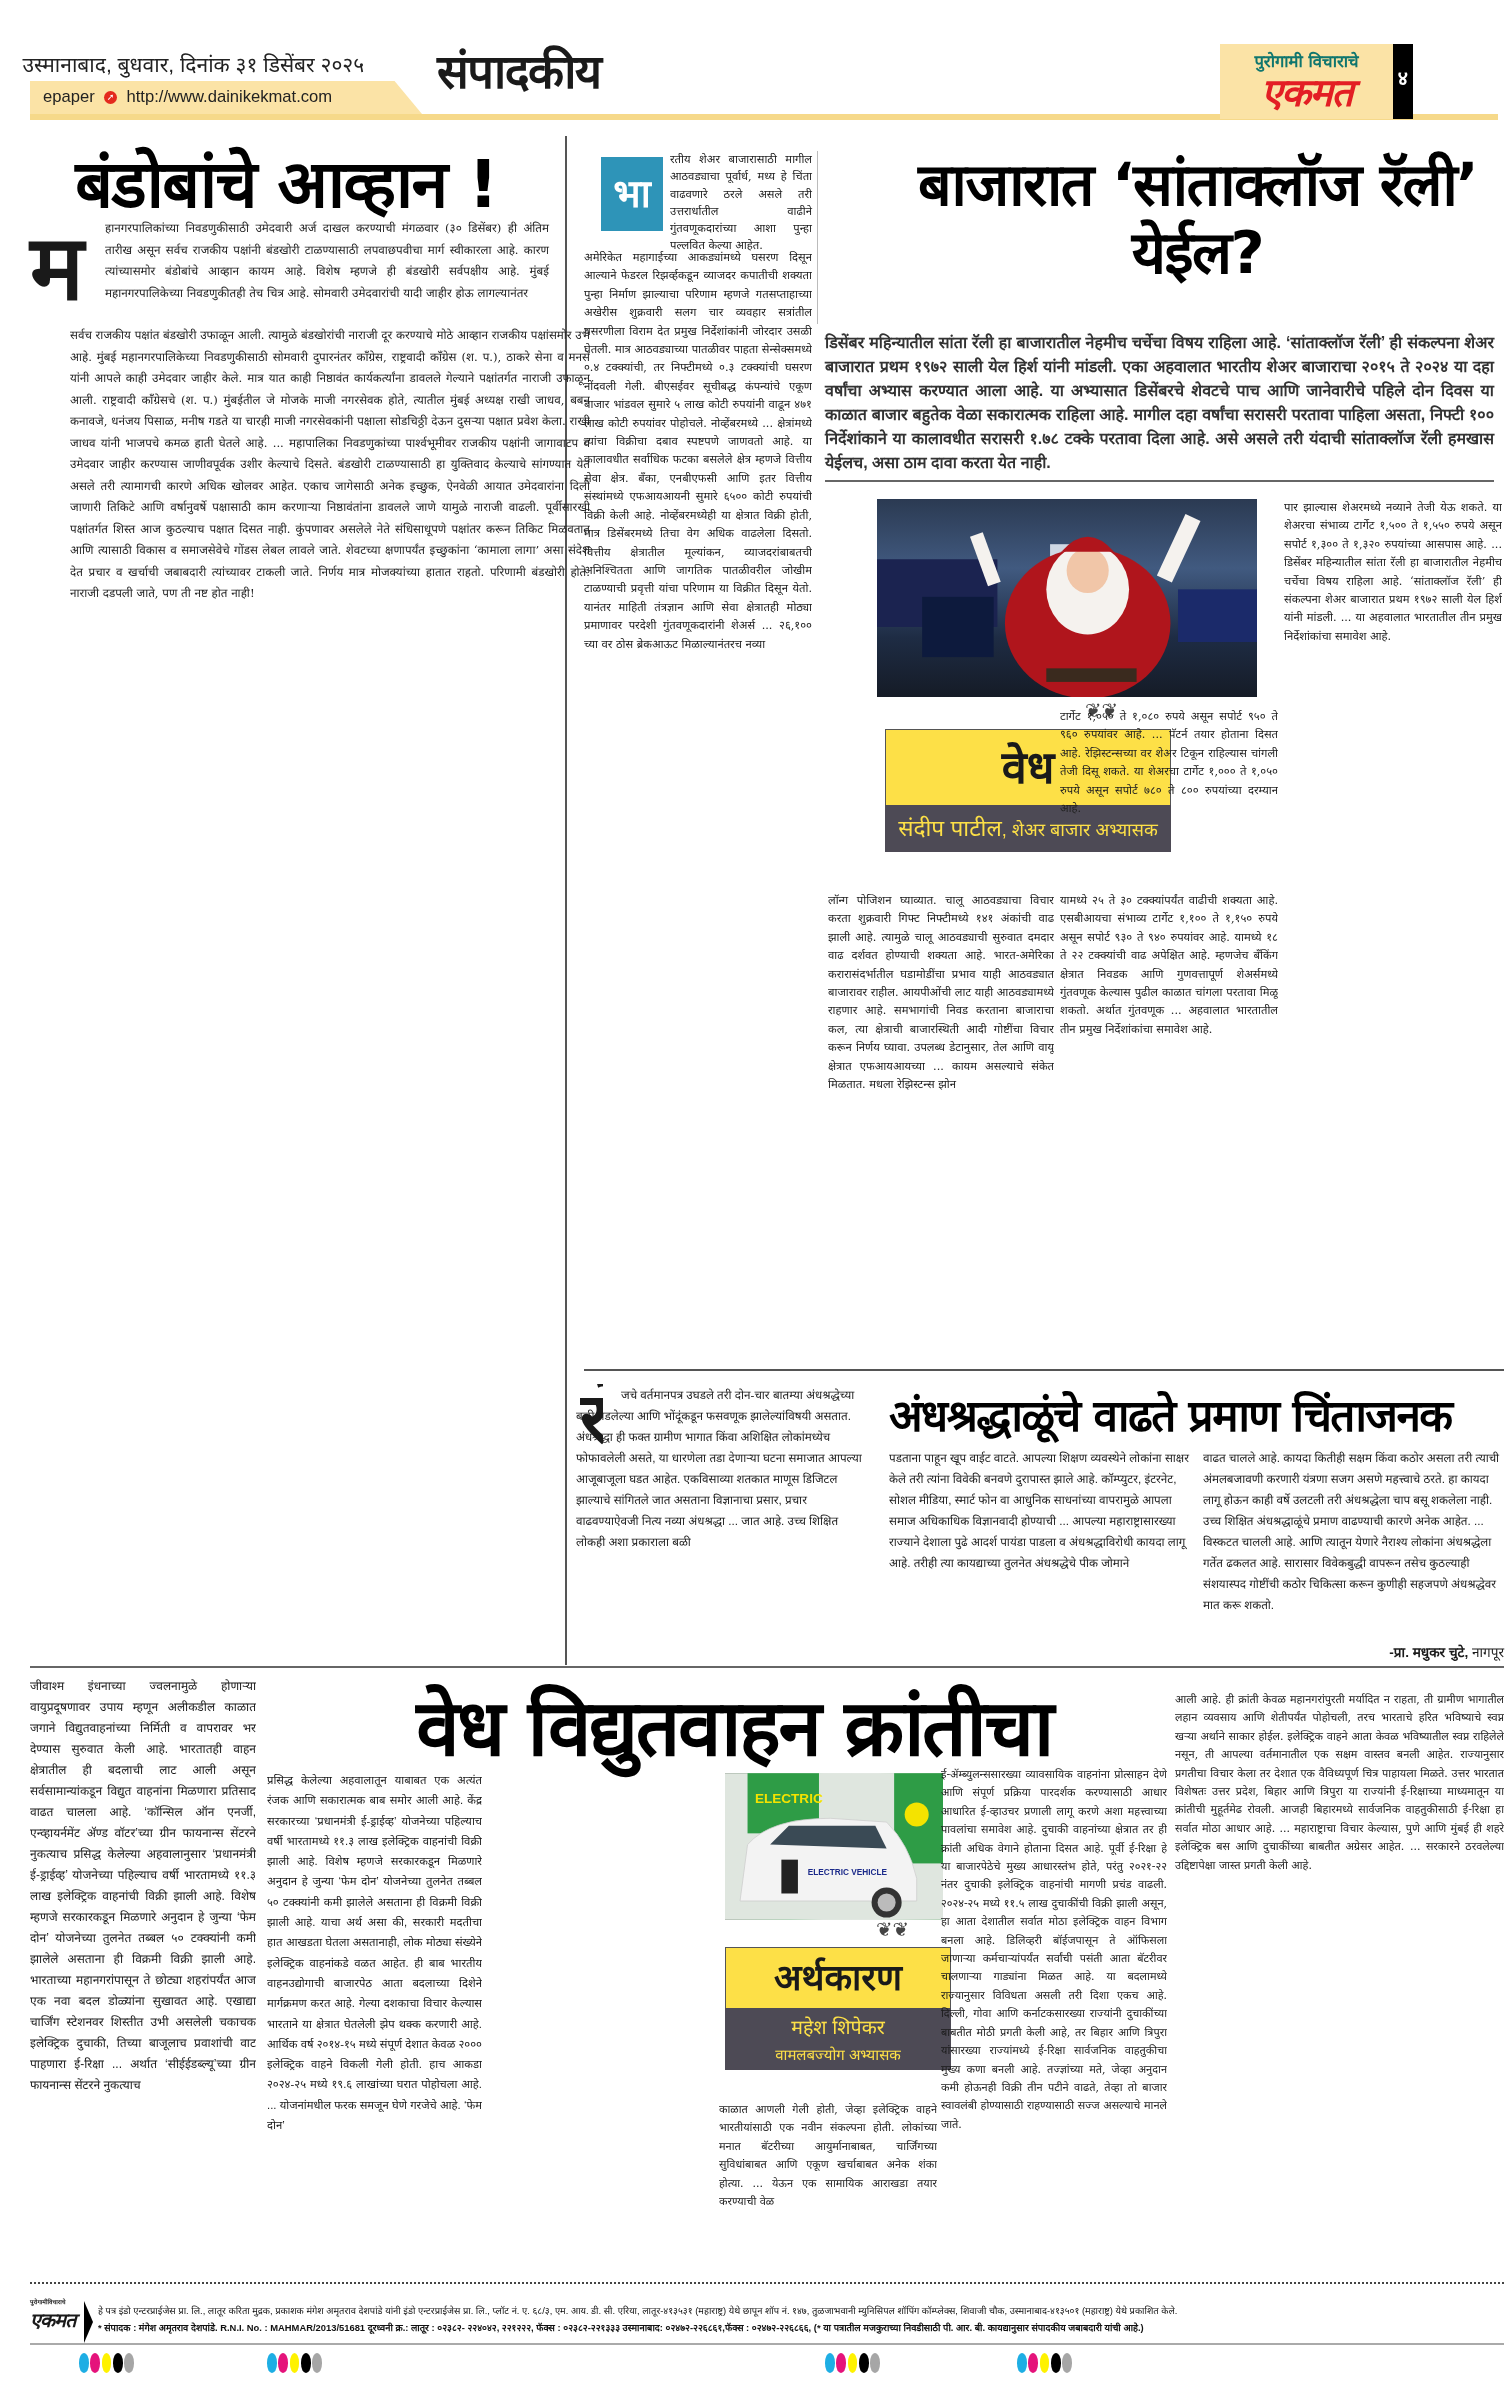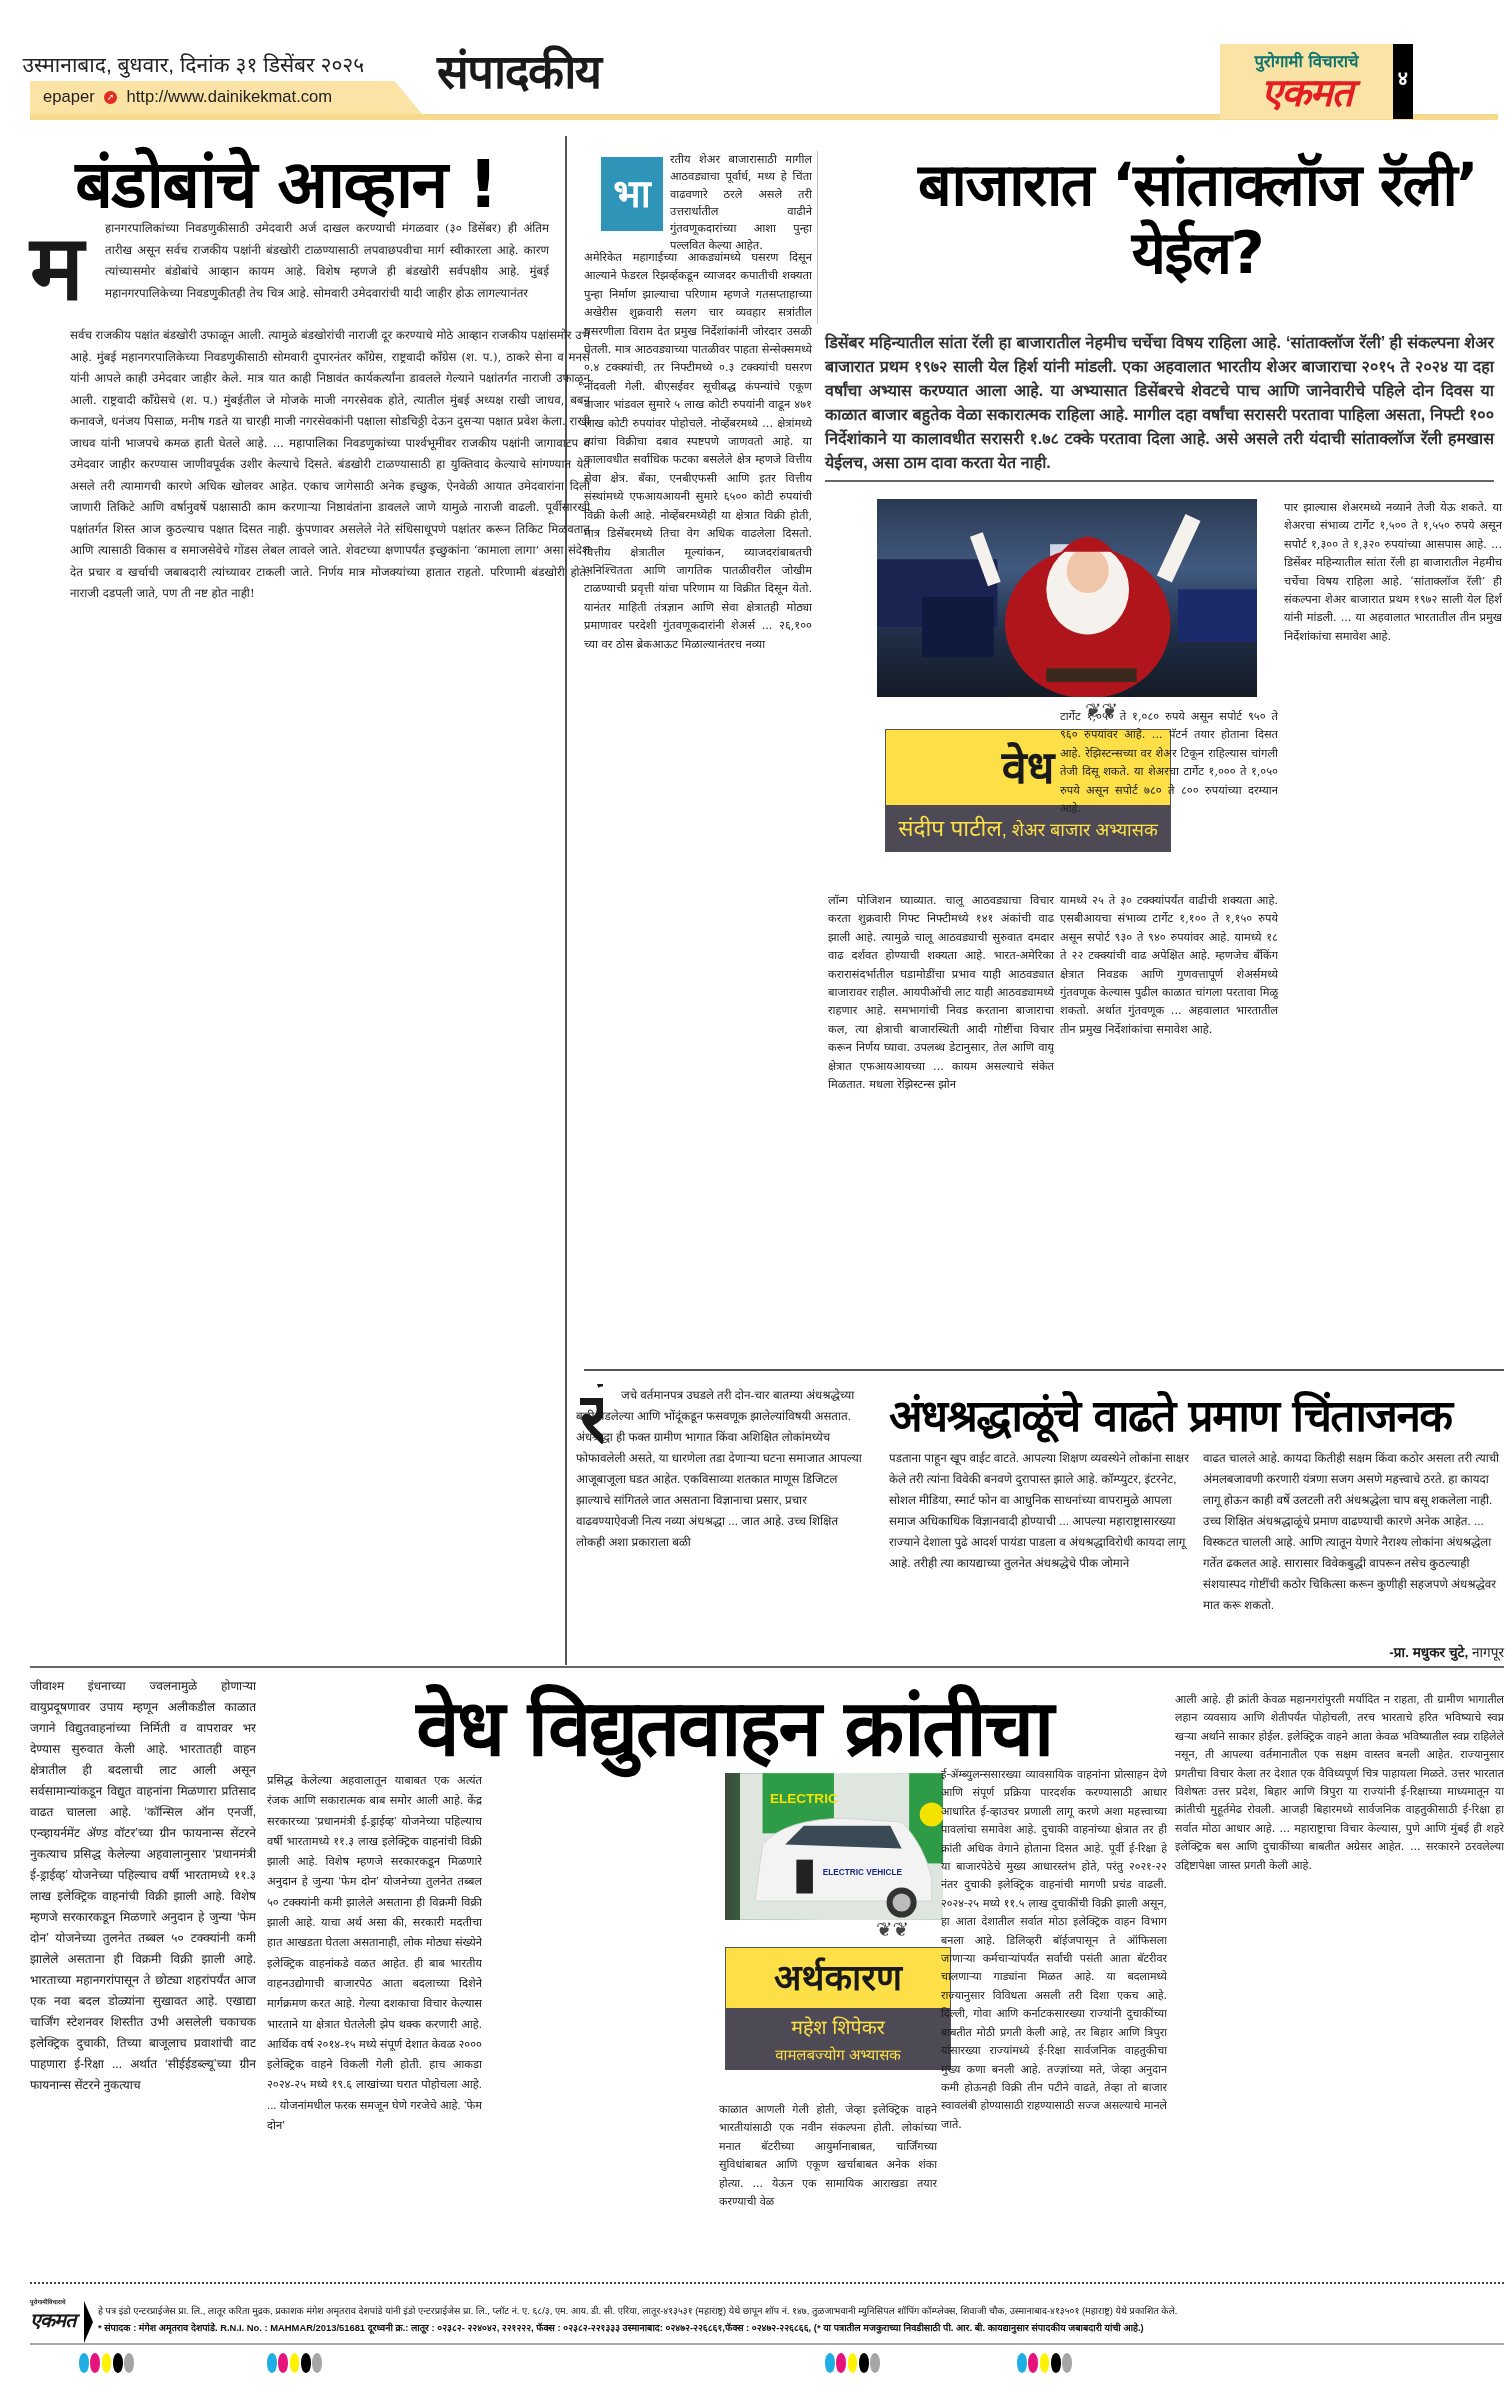--- a/index.html
+++ b/index.html
@@ -57,21 +57,21 @@
   #sup-col2 { left: 889px; top: 1447px; width: 301px; height: 194px; overflow: hidden; font-family: "Liberation Sans", sans-serif; font-size: 11.7px; line-height: 21px; }
   #sup-col3 { left: 1203px; top: 1447px; width: 301px; height: 194px; overflow: hidden; font-family: "Liberation Sans", sans-serif; font-size: 11.7px; line-height: 21px; }
   #sup-sign { left: 1203px; top: 1642px; width: 301px; text-align: right; font-family: "Liberation Sans", sans-serif; font-size: 13.6px; }
   #sup-sign b { font-weight: 900; }
 
   
   #ev-rule-top { left: 30px; top: 1666px; width: 1474px; height: 2.3px; background: #666; }
   #ev-head { left: 151px; top: 1672px; width: 1355px; font-size: 78px; text-align: center; letter-spacing: -2.3px; }
   #ev-col1 { left: 30px; top: 1676px; width: 226px; height: 580px; overflow: hidden; font-family: "Liberation Sans", sans-serif; font-size: 12px; line-height: 21px; }
   #ev-col2 { left: 267px; top: 1770px; width: 215px; height: 482px; overflow: hidden; font-family: "Liberation Sans", sans-serif; font-size: 11.3px; line-height: 20.3px; }
-  #ev-photo { left: 725px; top: 1773px; width: 218px; height: 147px; overflow: hidden; background: linear-gradient(90deg, #3b4a3b 0%, #2f9e4a 30%, #e8ece8 45%, #f1f1f1 70%, #2a8f3a 100%); padding-left: 15px; }
+  #ev-photo { left: 725px; top: 1773px; width: 218px; height: 147px; overflow: hidden; background: linear-gradient(90deg, #3b4a3b 0%, #2f9e4a 30%, #e8ece8 45%, #f1f1f1 70%, #2a8f3a 100%); }
   #ev-byline { left: 725px; top: 1947px; width: 226px; }
   #ev-byline .byline-band { }
   #ev-byline .bname { font-size: 19.6px; height: 36px; line-height: 38px; }
   #ev-byline .brole { font-size: 15px; height: 25.6px; line-height: 22.6px; }
   #ev-col4 { left: 941px; top: 1766px; width: 226px; height: 489px; overflow: hidden; font-family: "DejaVu Serif", serif; font-size: 11px; line-height: 18.4px; }
   #ev-col5 { left: 1175px; top: 1691px; width: 329px; height: 565px; overflow: hidden; font-family: "DejaVu Serif", serif; font-size: 11px; line-height: 18.4px; }
   #ev-col3b { left: 719px; top: 2101px; width: 218px; height: 154px; overflow: hidden; font-family: "DejaVu Serif", serif; font-size: 11px; line-height: 18.4px; }
 
   
   #foot-dots { left: 30px; top: 2282px; width: 1474px; height: 2.3px; border-top: 2.3px dotted #444; }

